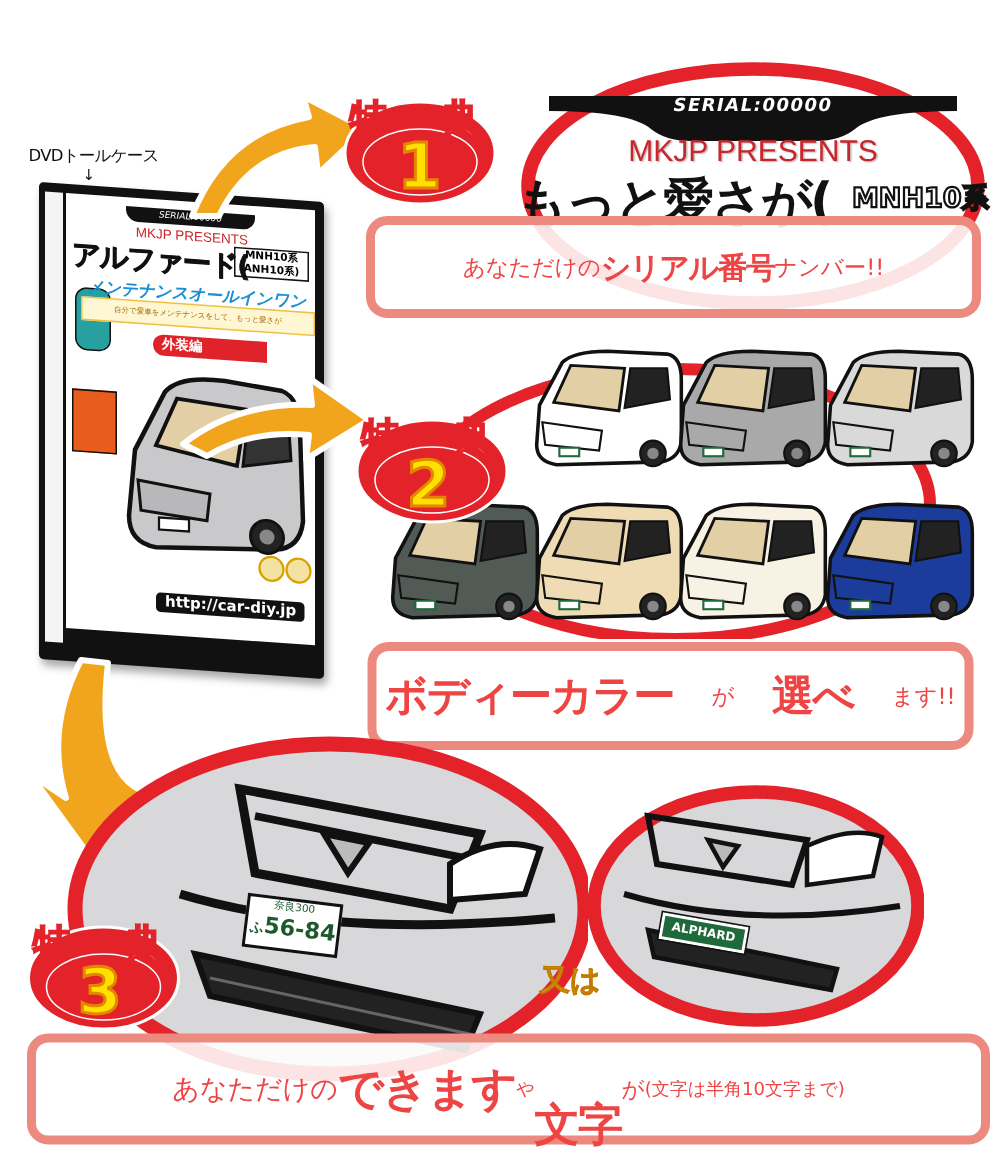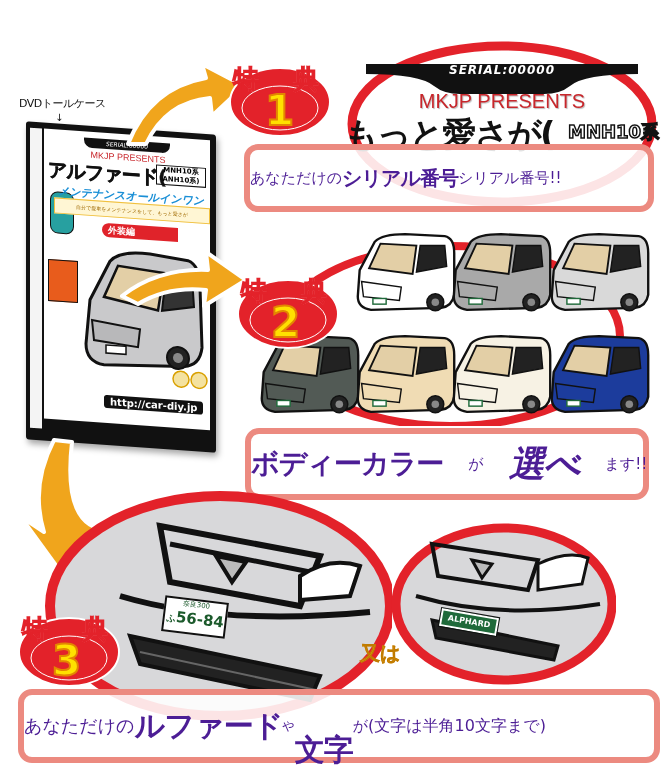--- a/index.html
+++ b/index.html
@@ -29,24 +29,24 @@
 
   
   .arrow { position:absolute; }
 
   
   .badge { position:absolute; width:100px; height:84px; }
   .badge svg { overflow:visible; }
   .badge-text { font-family:"DejaVu Sans", sans-serif; font-weight:bold; }
 
   
-  .msg-box { position:absolute; background:rgba(255,255,255,.88); border:6px solid #ec8a80; border-radius:14px; display:flex; align-items:center; color:#4c1d95; white-space:nowrap; }
+  .msg-box { position:absolute; background:rgba(255,255,255,.88); border:6px solid #ec8a80; border-radius:14px; display:flex; align-items:center; justify-content:center; color:#ef4444; white-space:nowrap; }
   .msg-box .small { font-size:15px; }
   .msg-box .big { font-weight:bold; font-size:20px; letter-spacing:-1px; }
-  .msg-box .tiny { font-size:16px; }
+  .msg-box .tiny { font-size:12px; }
 
   .box1 { left:244px; top:144px; width:398px; height:56px; }
   .box2 { left:245px; top:428px; width:392px; height:60px;gap:25px; }
   .box3 { left:18px; top:689px; width:630px; height:62px; }
 
   .serial-circle { left:344px; top:38px; width:316px; height:170px; }
   .colors-circle { left:265px; top:226px; width:370px; height:200px; }
 
   .or-label { left:360px; top:640px; color:#f0a51c; font-size:20px; font-weight:bold; -webkit-text-stroke:0.5px #c07b00; }
 </style>
@@ -115,21 +115,21 @@
     <ellipse cx="55" cy="52" rx="38" ry="22" fill="none" stroke="#fff" stroke-width="1"></ellipse>
   </svg>
   <div class="abs badge-text" style="left:8px;top:6px;font-size:26px;color:#fff;-webkit-text-stroke:1px #e3222a;">特</div>
   <div class="abs badge-text" style="left:68px;top:6px;font-size:26px;color:#fff;-webkit-text-stroke:1px #e3222a;">典</div>
   <div class="abs badge-text" style="left:40px;top:30px;font-size:42px;color:#ffe000;-webkit-text-stroke:2px #e38600;">1</div>
 </div>
 
 <div class="msg-box box1">
   <span class="small">あなただけの</span>
   <span class="big">シリアル番号</span>
-  <span class="small">シリアル番号!!</span>
+  <span class="small">ナンバー!!</span>
 </div>
 
 <svg class="abs colors-circle" viewBox="0 0 370 200">
   <ellipse cx="185" cy="110" rx="170" ry="90" fill="none" stroke="#e3222a" stroke-width="8"></ellipse>
 </svg>
 
 <div class="abs" style="left:256px;top:228px;width:414px;height:190px;">
   <div id="car-grid">
       <svg viewBox="0 0 110 92" width="104" height="88" style="position: absolute; left: 98px; top: 0px;">
         <path d="M6 44 L22 14 Q30 6 54 6 L96 8 Q106 10 106 26 L106 70 Q104 82 92 84 L18 86 Q4 84 4 72 Z" fill="#ffffff" stroke="#111" stroke-width="2.5"></path>
@@ -203,21 +203,21 @@
     <ellipse cx="55" cy="52" rx="38" ry="22" fill="none" stroke="#fff" stroke-width="1"></ellipse>
   </svg>
   <div class="abs badge-text" style="left:8px;top:6px;font-size:26px;color:#fff;-webkit-text-stroke:1px #e3222a;">特</div>
   <div class="abs badge-text" style="left:68px;top:6px;font-size:26px;color:#fff;-webkit-text-stroke:1px #e3222a;">典</div>
   <div class="abs badge-text" style="left:38px;top:30px;font-size:42px;color:#ffe000;-webkit-text-stroke:2px #e38600;">2</div>
 </div>
 
 <div class="msg-box box2">
   <span class="big" style="font-size:28px;">ボディーカラー</span>
   <span class="small">が</span>
-  <span class="big" style="font-size:36px;font-style:italic;">選べ</span>
+  <span class="big" style="font-size:28px;">選べ</span>
   <span class="small">ます!!</span>
 </div>
 
 <svg class="abs" style="left:20px;top:486px;width:372px;height:240px;" viewBox="0 0 372 240">
   <ellipse cx="200" cy="120" rx="170" ry="110" fill="#d8d8da" stroke="#e3222a" stroke-width="10"></ellipse>
   <path d="M140 40 L300 70 L280 120 L150 96 Z" fill="none" stroke="#111" stroke-width="6"></path>
   <path d="M150 58 L290 86" stroke="#111" stroke-width="5"></path>
   <path d="M196 70 L226 76 L212 96 Z" fill="#bbb" stroke="#111" stroke-width="4"></path>
   <path d="M280 90 Q310 70 340 80 L330 110 L280 114 Z" fill="#fff" stroke="#111" stroke-width="4"></path>
   <path d="M100 110 Q200 140 350 126" fill="none" stroke="#111" stroke-width="6"></path>
@@ -249,18 +249,18 @@
     <ellipse cx="55" cy="46" rx="50" ry="34" fill="#e3222a" stroke="#fff" stroke-width="2"></ellipse>
     <ellipse cx="55" cy="52" rx="38" ry="22" fill="none" stroke="#fff" stroke-width="1"></ellipse>
   </svg>
   <div class="abs badge-text" style="left:8px;top:6px;font-size:26px;color:#fff;-webkit-text-stroke:1px #e3222a;">特</div>
   <div class="abs badge-text" style="left:68px;top:6px;font-size:26px;color:#fff;-webkit-text-stroke:1px #e3222a;">典</div>
   <div class="abs badge-text" style="left:38px;top:30px;font-size:42px;color:#ffe000;-webkit-text-stroke:2px #e38600;">3</div>
 </div>
 
 <div class="msg-box box3">
   <span class="small" style="font-size:18px;">あなただけの</span>
-  <span class="big" style="font-size:30px;">ルファード</span>
+  <span class="big" style="font-size:30px;">できます</span>
   <span class="small" style="font-size:12px;">や</span>
   <span class="big" style="font-size:30px;margin-top:48px;">文字</span>
   <span class="small">が</span>
   <span class="tiny">(文字は半角10文字まで)</span>
 </div>
 
 </body></html>

